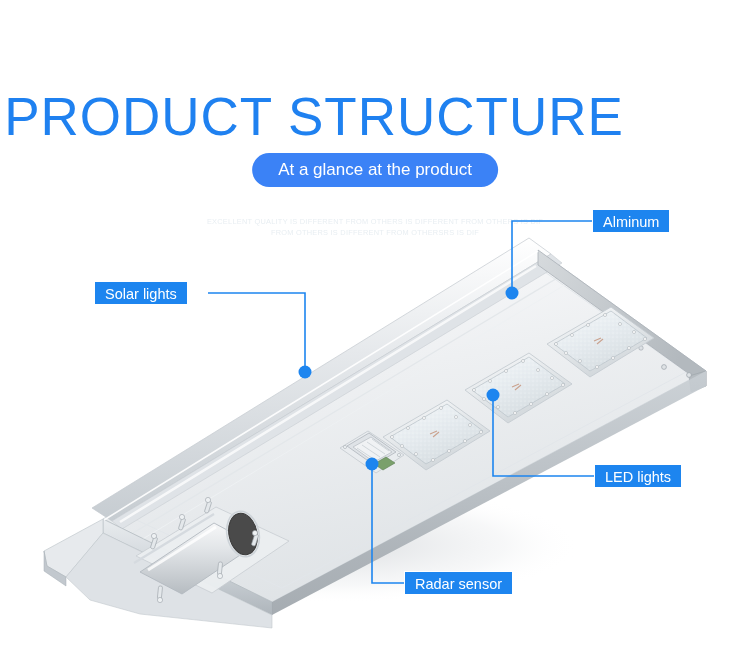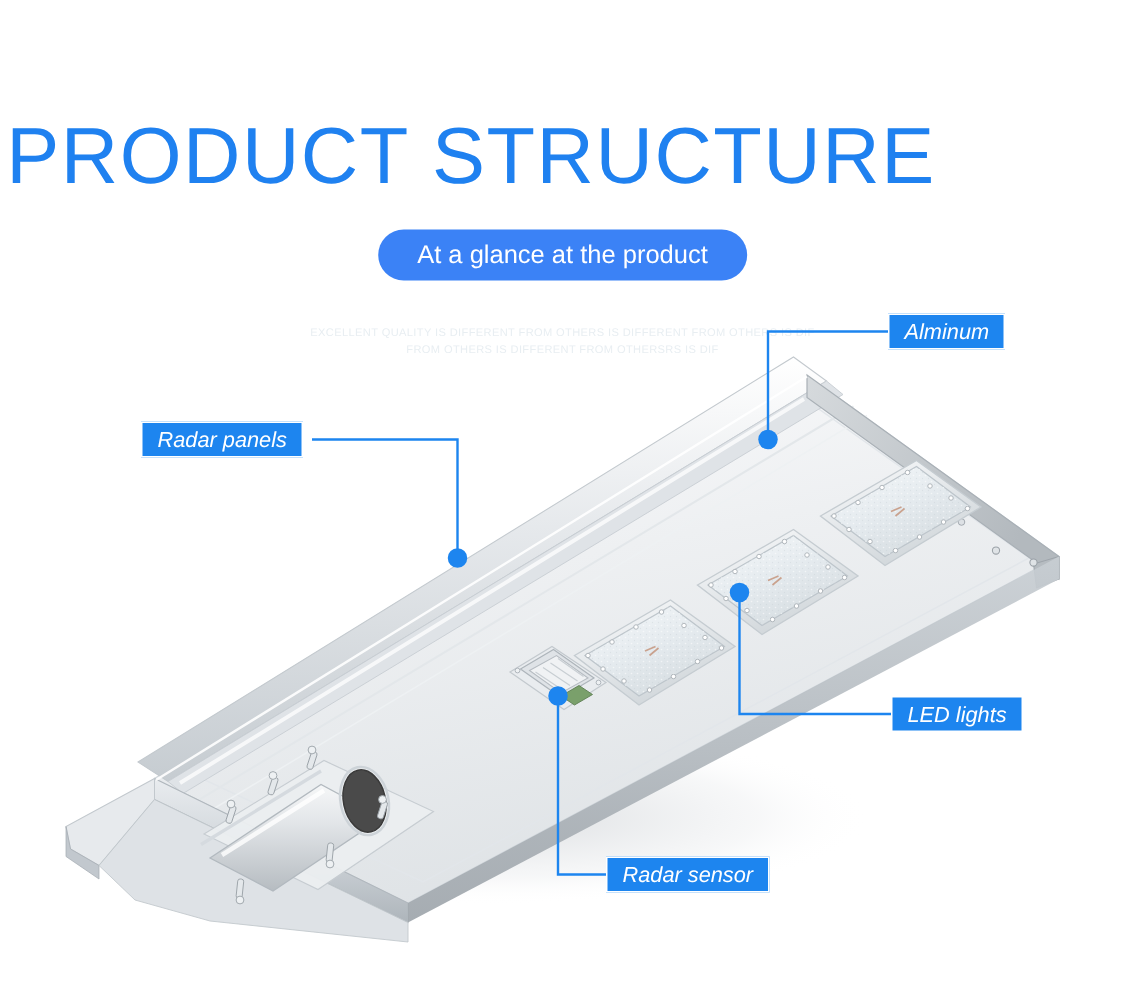--- a/index.html
+++ b/index.html
@@ -17,21 +17,21 @@
     width: 750px;
     height: 659px;
     background: #ffffff;
     overflow: hidden;
   }
 
   
   .page-title {
     position: absolute;
     left: 0;
-    top: 76px;
+    top: 88px;
     width: 628px;
     text-align: center;
     font-size: 53px;
     line-height: 58px;
     letter-spacing: 1.0px;
     font-weight: 400;
     color: #1f81f0;
     white-space: nowrap;
   }
   .subtitle-pill {
@@ -80,21 +80,20 @@
     background: #1d85ef;
     color: #ffffff;
     font-size: 14.5px;
     line-height: 24px;
     height: 24px;
     padding: 0 10px;
     box-sizing: border-box;
     white-space: nowrap;
     border: 1.5px solid #ffffff;
     text-align: right;
-    font-style: italic;
   }
   .callout-solar   { left: 94px;  top: 281px; }
   .callout-alum    { left: 592px; top: 209px; }
   .callout-led     { left: 594px; top: 464px; }
   .callout-radar   { left: 404px; top: 571px; }
 
   
   #leaders {
     position: absolute;
     left: 0;
@@ -339,21 +338,21 @@
       <path d="M404,583 L372,583 L372,464"></path>
     </g>
     <g fill="#1d85ef">
       <circle cx="305" cy="372" r="6.5"></circle>
       <circle cx="512" cy="293" r="6.5"></circle>
       <circle cx="493" cy="395" r="6.5"></circle>
       <circle cx="372" cy="464" r="6.5"></circle>
     </g>
   </svg>
 
-  <div class="callout callout-solar">Radar panels</div>
+  <div class="callout callout-solar">Solar lights</div>
 
   <div class="callout callout-alum">Alminum</div>
 
   <div class="callout callout-radar">Radar sensor</div>
 
   <div class="callout callout-led">LED lights</div>
 
 </div>
 
 </body></html>

